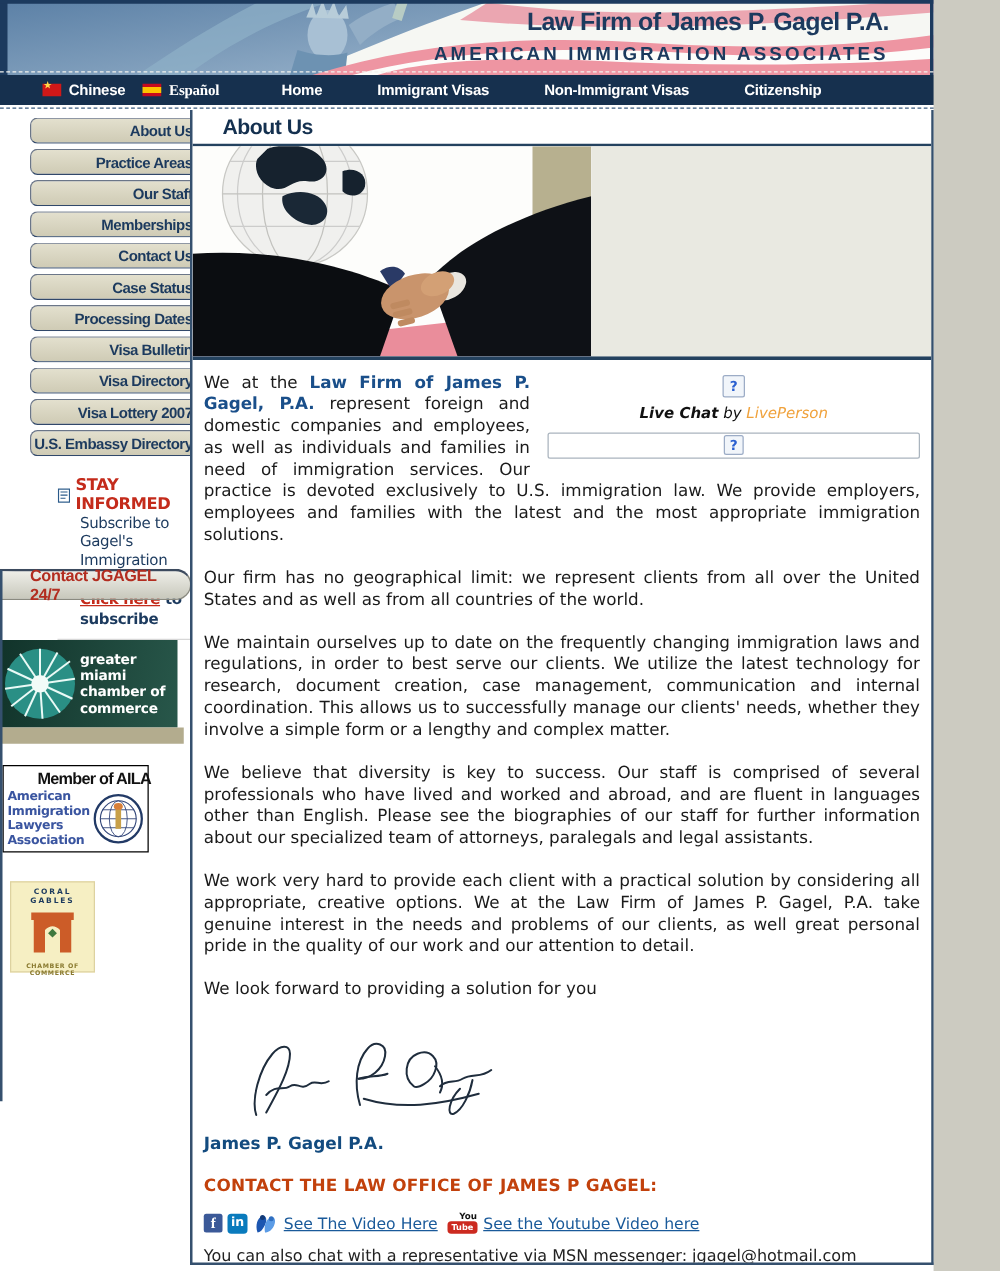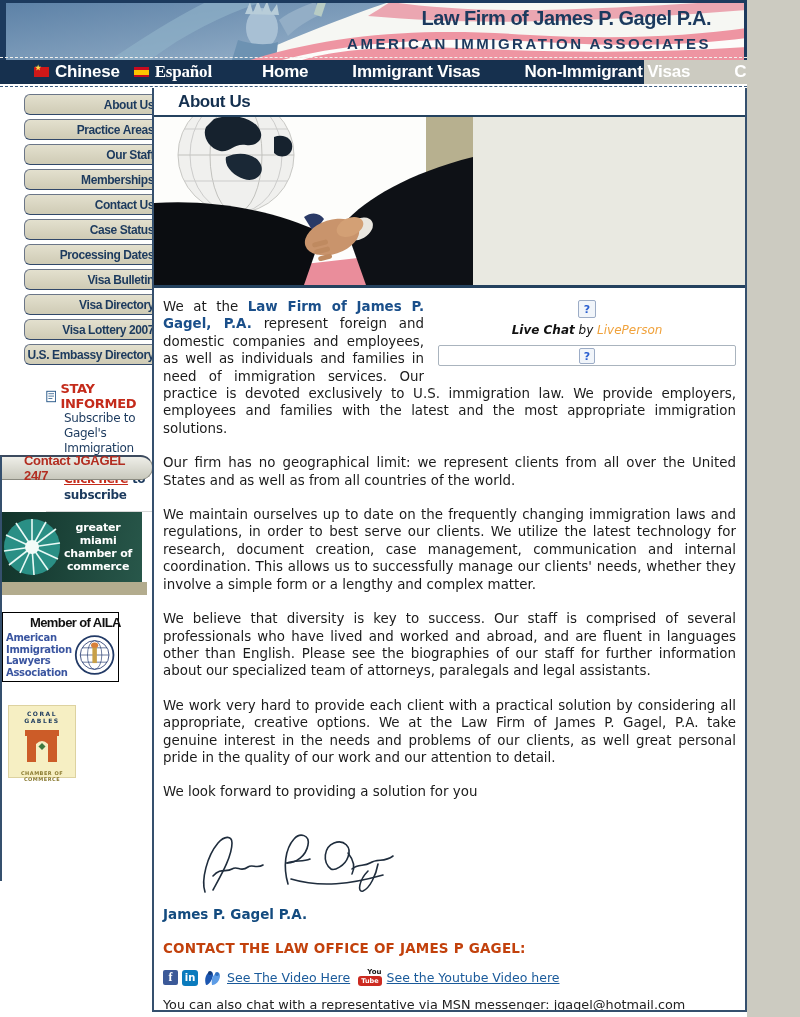--- a/index.html
+++ b/index.html
@@ -6,21 +6,21 @@
   body { font-family:"DejaVu Sans", sans-serif; background:#cccbc1; }
   #page { position:relative; width:800px; height:1017px; background:#cccbc1; overflow:hidden; }
 
   
   .banner { position:absolute; left:0; top:0; width:747px; height:60px; background:#f6f7f3; overflow:hidden; }
   .banner-title { position:absolute; right:36px; top:7px; font-size:20px; font-weight:bold; color:#1c3a5e; letter-spacing:-0.5px; white-space:nowrap; }
   .banner-sub { position:absolute; right:36px; top:35px; font-size:15px; font-weight:bold; color:#1c3a5e; letter-spacing:2.5px; white-space:nowrap; }
   .banner-dash { position:absolute; left:0; top:57px; width:747px; border-top:1px dashed #f2f2ee; }
 
   
-  .navbar { position:absolute; left:0; top:60px; width:644px; height:24px; background:#16304e; display:flex; align-items:center; color:#fff; font-size:17px; font-weight:bold; letter-spacing:-0.2px; }
+  .navbar { position:absolute; left:0; top:60px; width:747px; height:24px; background:#16304e; display:flex; align-items:center; color:#fff; font-size:12px; font-weight:bold; letter-spacing:-0.2px; }
   .lang { display:flex; align-items:center; margin-left:10px; cursor:pointer; }
   .flag { width:15px; height:10px; margin-right:6px; position:relative; display:inline-block; }
   .flag-cn { background:#d01818; }
   .flag-cn::after { content:"★"; position:absolute; left:1px; top:-3px; color:#ffd84a; font-size:7px; }
   .flag-es { background:linear-gradient(#c60b1e 0 25%, #ffc400 25% 75%, #c60b1e 75% 100%); }
   .nav-main { display:flex; margin-left:50px; }
   .nav-item { margin-right:44px; cursor:pointer; white-space:nowrap; }
   .dash-rule { position:absolute; top:86px; left:0; width:747px; border-top:1px dashed #3a5a7e; }
   .content-bg { position:absolute; left:0; top:84px; width:747px; height:933px; background:#ffffff; }
 
@@ -45,21 +45,21 @@
 
   .contact-pill { position:absolute; left:0; top:367px; width:153px; height:25px;
     background:linear-gradient(#ececе6,#c9c9bd); background:linear-gradient(#ececе6,#c9c9bd);
     background:linear-gradient(#eeeee8,#c8c8bc); border:1px solid #8a8a80; border-left:none;
     border-top:2px solid #3c4a5e; border-radius:0 13px 13px 0;
     display:flex; align-items:center; justify-content:flex-end; cursor:pointer; }
   .contact-pill span { color:#b22d20; font-weight:bold; font-size:13px; letter-spacing:-0.3px; }
 
   .miami { position:absolute; left:0; top:424px; width:142px; height:70px;
     background:linear-gradient(100deg,#11332a,#28574a); display:flex; align-items:center; cursor:pointer; }
-  .miami-text { color:#fff; font-size:11px; font-weight:bold; line-height:13px; margin-left:0; letter-spacing:-0.2px;text-align:center; }
+  .miami-text { color:#fff; font-size:11px; font-weight:bold; line-height:13px; margin-left:0; letter-spacing:-0.2px; }
   .miami-band { position:absolute; left:0; top:494px; width:147px; height:13px; background:#b3ac8e; }
 
   .aila { position:absolute; left:2px; top:524px; width:117px; height:70px; background:#fff; border:1px solid #000; padding:2px 3px; cursor:pointer; }
   .aila-title { font-size:13px; font-weight:bold; color:#111; letter-spacing:-0.6px; white-space:nowrap; }
   .aila-row { display:flex; margin-top:2px; }
   .aila-lines { font-size:10px; font-weight:bold; color:#3a55a0; line-height:11.5px; letter-spacing:-0.3px; }
 
   .coral { position:absolute; left:8px; top:617px; width:68px; height:73px; background:#f6efc3; border:1px solid #ddd2a0; text-align:center; padding-top:4px; cursor:pointer; }
   .coral-top { font-size:6px; font-weight:bold; color:#1c3a5e; letter-spacing:1.5px; }
   .coral-bottom { font-size:5px; font-weight:bold; color:#8a7a30; letter-spacing:0.5px; margin-top:2px; }

